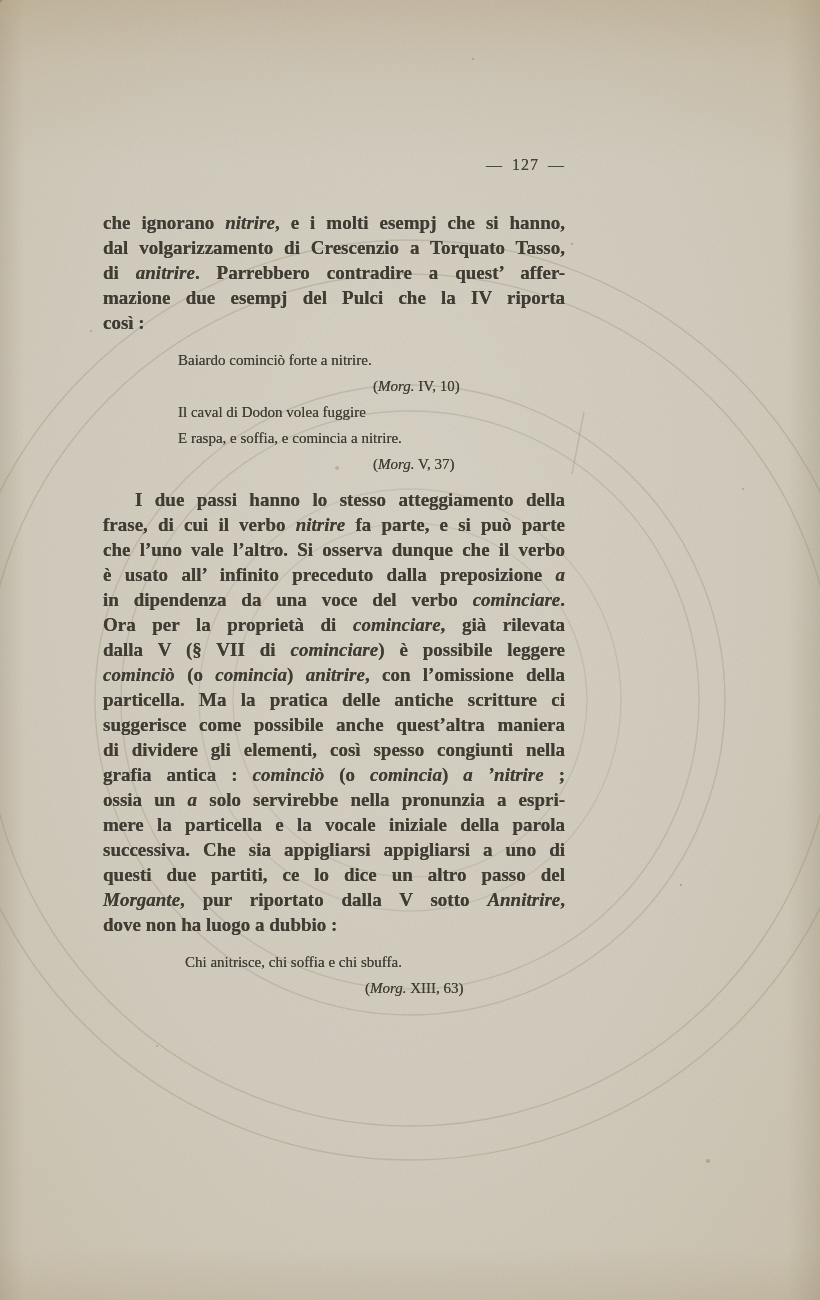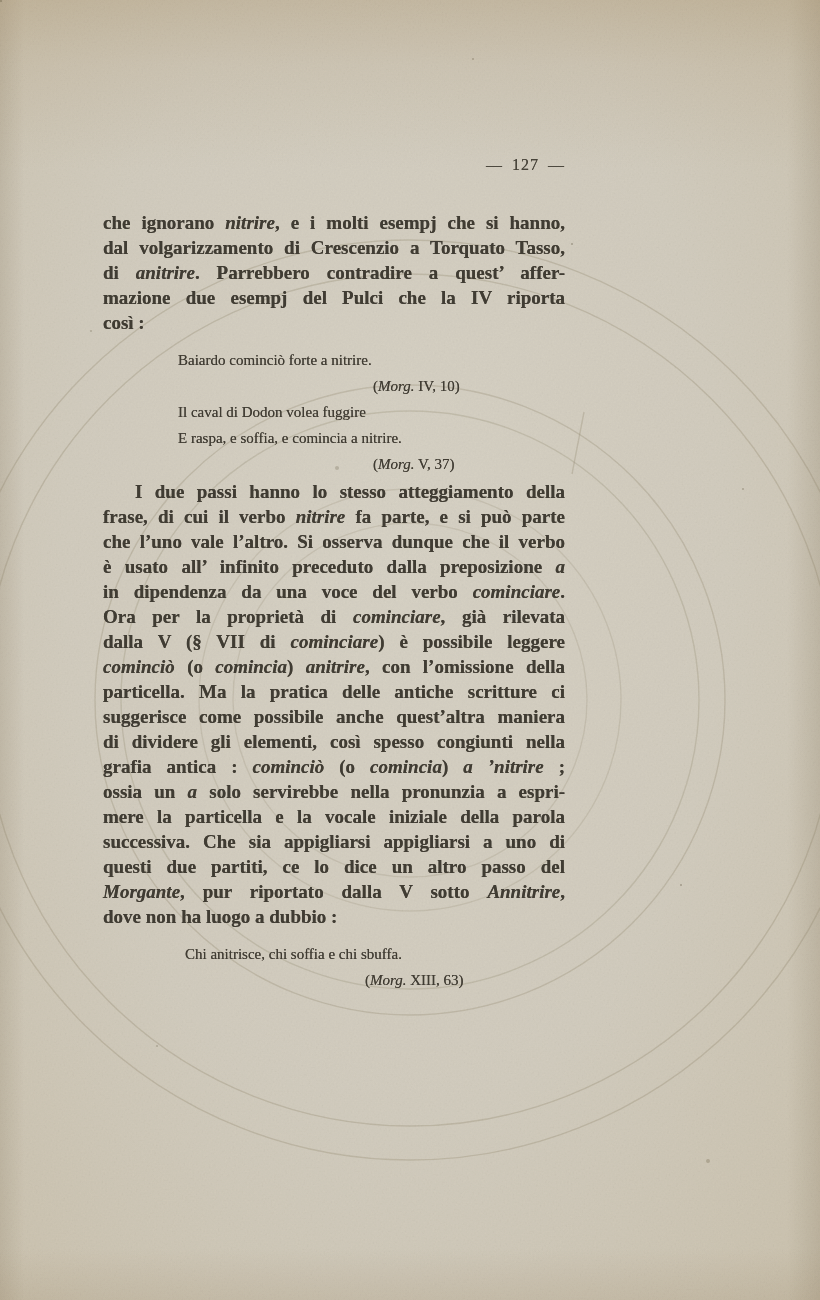--- a/index.html
+++ b/index.html
@@ -22,21 +22,21 @@
     letter-spacing:1px;word-spacing:4px;
     text-shadow:0 0 .6px rgba(62,57,48,.75);
   }
   .content{
     position:absolute;left:103px;top:210px;width:462px;
     color:#403c33;font-size:19px;
     text-shadow:0 0 .6px rgba(60,55,46,.8);
   }
   .block{margin:0;}
   .block + .block{margin-top:12px;}
-  .verse + .paragraph{margin-top:2px;}
+  .verse + .paragraph{margin-top:10px;}
   .paragraph .line{height:25px;line-height:25px;font-weight:bold;}
   .paragraph .line.just{text-align:justify;text-align-last:justify;}
   .paragraph .line.noj{text-align:left;}
   .paragraph .line.first{text-indent:32px;}
   .verse .line{height:26px;line-height:26px;font-size:15px;}
   .verse .line.v{margin-left:75px;}
   .verse .line.cite{margin-left:270px;}
   .verse .line.v2{margin-left:82px;}
   .verse .line.cite2{margin-left:262px;}
   i{font-style:italic;}

